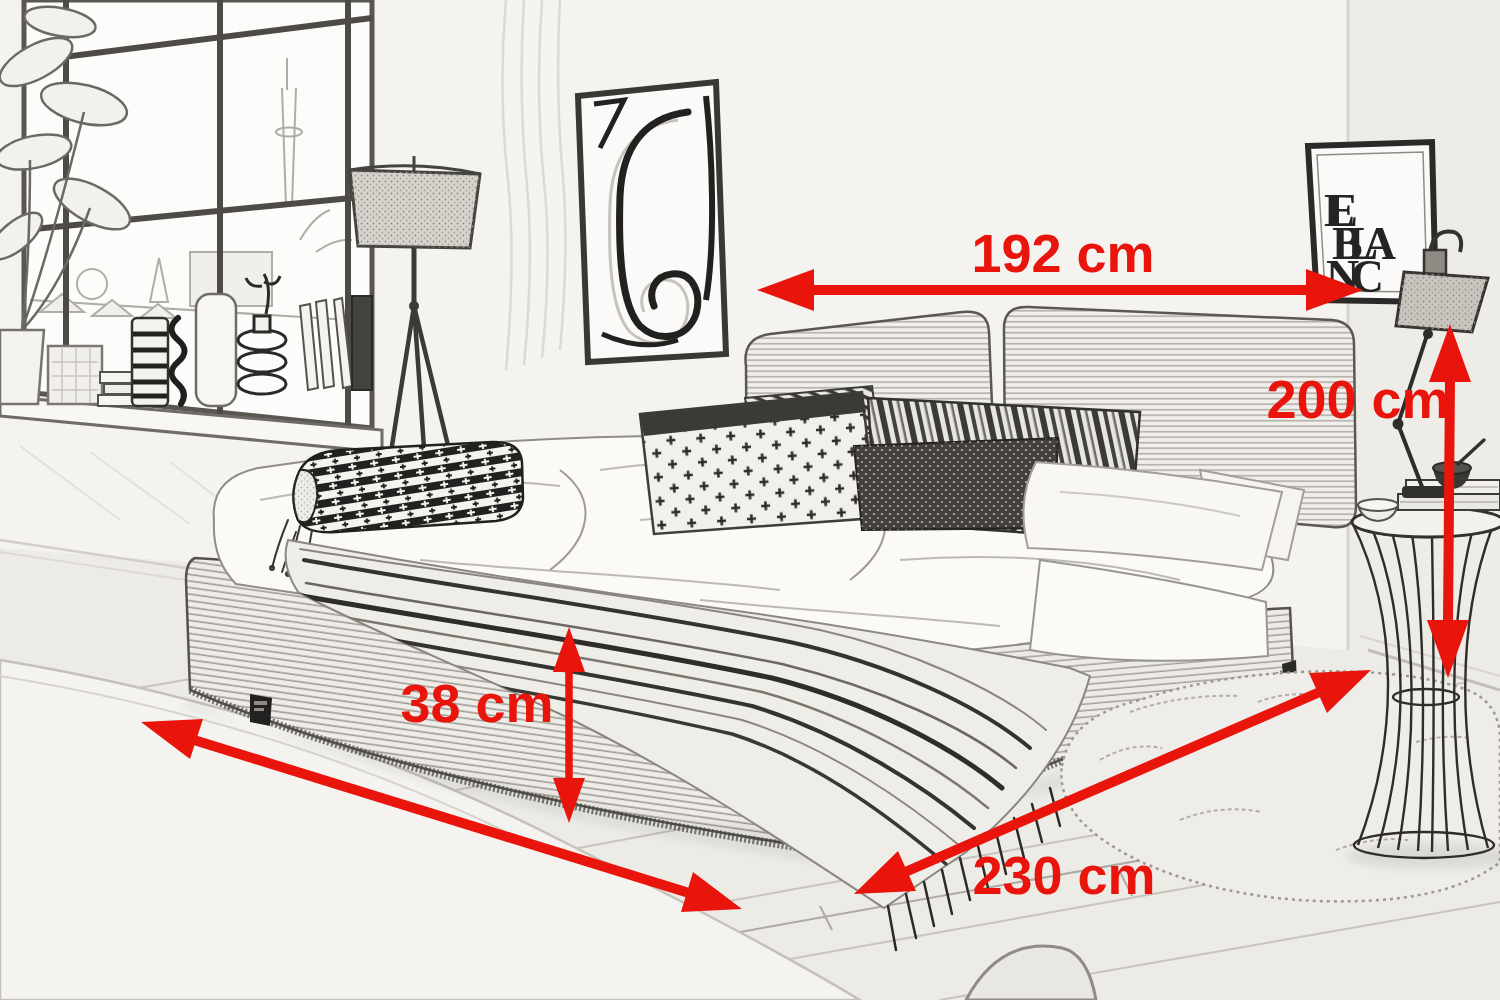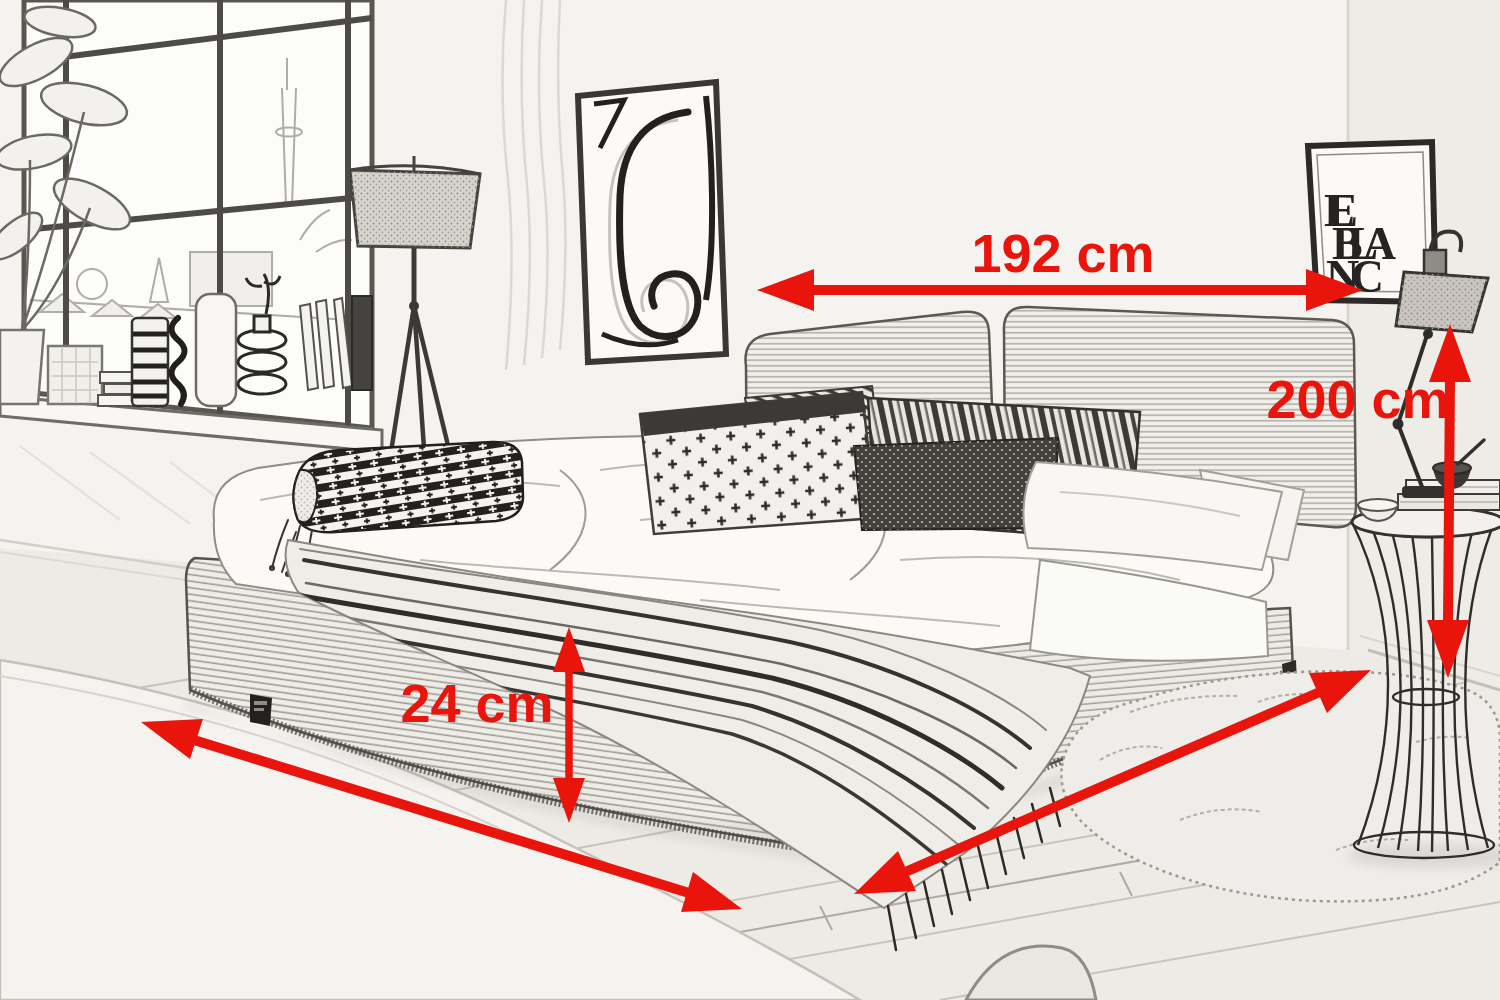--- a/index.html
+++ b/index.html
@@ -390,14 +390,15 @@
     <g>
       <polygon class="arrowfill" points="854,894 916,891 898,851"></polygon>
       <line class="arrowline" x1="903" y1="873" x2="1322" y2="691" stroke-width="10"></line>
       <polygon class="arrowfill" points="1371,670 1327,713 1309,673"></polygon>
     </g>
   </g>
 </svg>
 
 <div class="dim-label" style="left:1063px;top:253px;">192 cm</div>
 <div class="dim-label" style="left:1358px;top:399px;">200 cm</div>
-<div class="dim-label" style="left:477px;top:703px;">24 cm</div>
+<div class="dim-label" style="left:477px;top:703px;">38 cm</div>
+<div class="dim-label" style="left:1064px;top:875px;">230 cm</div>
 </div>
 
 </body></html>

